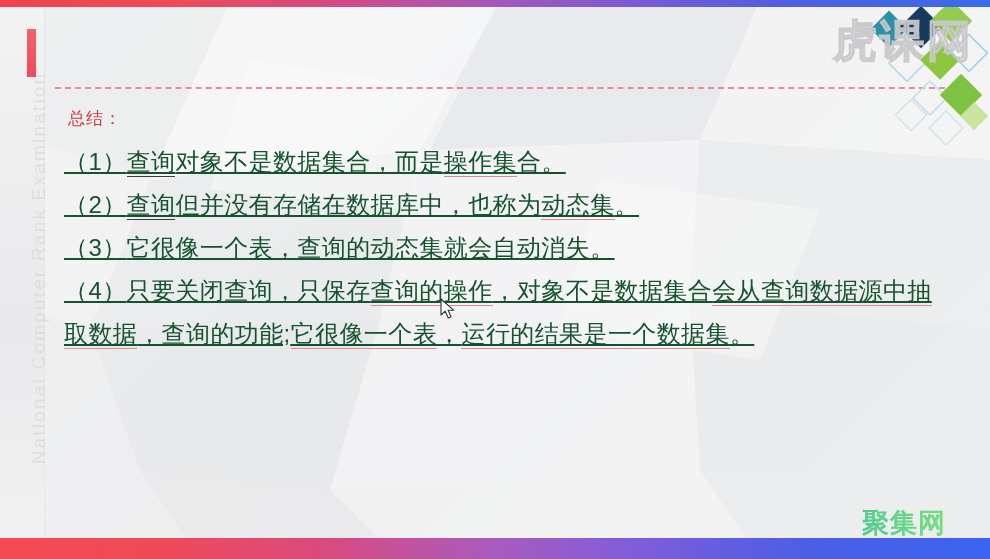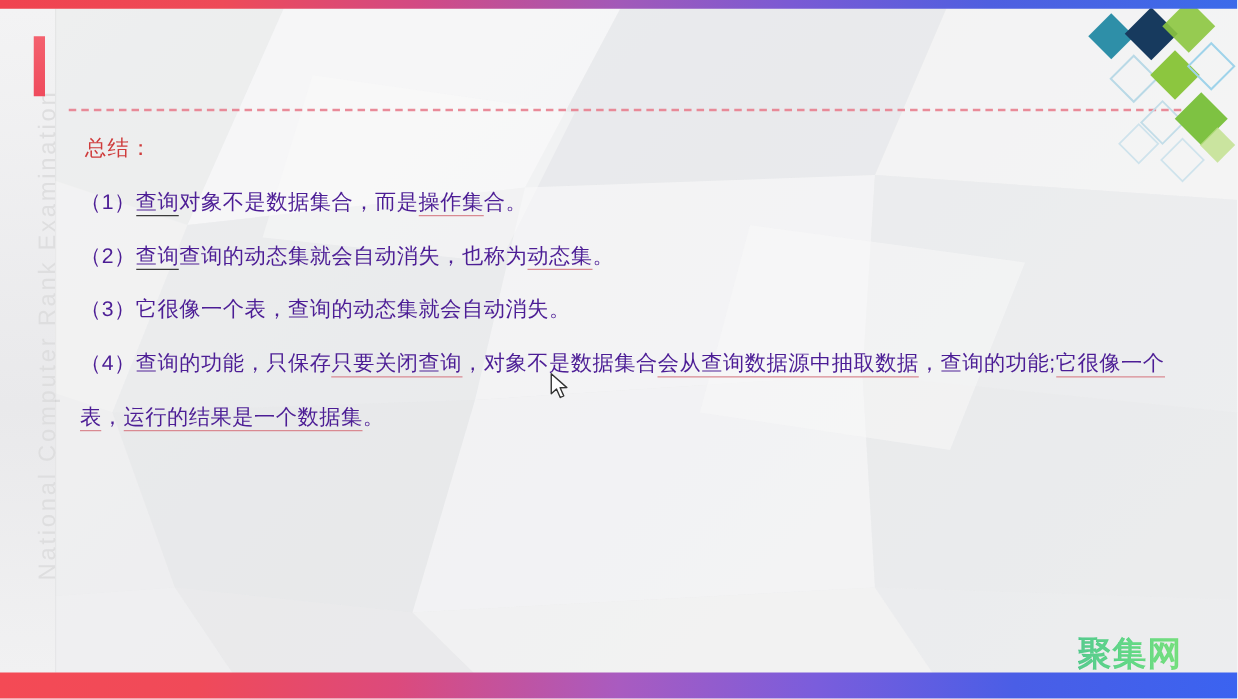--- a/index.html
+++ b/index.html
@@ -124,25 +124,26 @@
     z-index: 12;
   }
 
   .body-block {
     position: absolute;
     left: 64px; top: 140px;
     width: 890px;
     z-index: 12;
   }
   .body-line {
-    font-size: 17px;
-    color: #4c1d95;
+    font-size: 24px;
+    color: #14532d;
     line-height: 43px;
     letter-spacing: 0.4px;
     white-space: nowrap;
+    text-decoration: underline;
   }
   .body-line.wrap { white-space: normal; }
 
   .u-dark {
     border-bottom: 1.6px solid #3a3a3a;
     padding-bottom: 1px;
   }
   .u-red {
     border-bottom: 1.8px solid #d98a92;
     padding-bottom: 1px;
@@ -244,31 +245,34 @@
       <rect x="56" y="46" width="28" height="28" transform="rotate(45 70 60)" fill="#8cc63f"></rect>
       <rect x="86" y="40" width="26" height="26" transform="rotate(45 99 53)" fill="none" stroke="#9fd3ea" stroke-width="1.6"></rect>
       <rect x="48" y="86" width="24" height="24" transform="rotate(45 60 98)" fill="none" stroke="#c3dde8" stroke-width="1.5"></rect>
       <rect x="76" y="80" width="30" height="30" transform="rotate(45 91 95)" fill="#7ec242"></rect>
       <rect x="30" y="104" width="22" height="22" transform="rotate(45 41 115)" fill="none" stroke="#cfe3ec" stroke-width="1.4"></rect>
       <rect x="64" y="116" width="24" height="24" transform="rotate(45 76 128)" fill="none" stroke="#cfe3ec" stroke-width="1.4"></rect>
       <rect x="94" y="106" width="20" height="20" transform="rotate(45 104 116)" fill="#bfe08a" opacity=".8"></rect>
     </g>
   </svg>
 
+  <div class="wm-top">
+    <div class="wm-top-text">虎课网</div>
+  </div>
 
   <div class="title-accent"></div>
   <div class="title-rule"></div>
 
   <div class="summary-label">总结：</div>
 
   <div class="body-block" id="body-block">
       <div class="body-line"><span>（1）</span><span class="u-dark">查询</span><span>对象不是数据集合，而是</span><span class="u-red">操作集</span><span>合。</span></div>
-      <div class="body-line"><span>（2）</span><span class="u-dark">查询</span><span>查询的动态集就会自动消失，也称为</span><span class="u-red">动态集</span><span>。</span></div>
+      <div class="body-line"><span>（2）</span><span class="u-dark">查询</span><span>但并没有存储在数据库中，也称为</span><span class="u-red">动态集</span><span>。</span></div>
       <div class="body-line"><span>（3）</span><span>它很像一个表，查询的动态集就会自动消失。</span></div>
-      <div class="body-line wrap"><span>（4）</span><span>查询的功能，只保存</span><span class="u-red">只要关闭查询</span><span>，对象不是数据集合</span><span class="u-red">会从查询数据源中抽取数据</span><span>，查询的功能;</span><span class="u-red">它很像一个表</span><span>，</span><span class="u-red">运行的结果是一个数据集</span><span>。</span></div>
+      <div class="body-line wrap"><span>（4）</span><span>只要关闭查询，只保存</span><span class="u-red">查询的操作</span><span>，对象不是数据集合</span><span class="u-red">会从查询数据源中抽取数据</span><span>，查询的功能;</span><span class="u-red">它很像一个表</span><span>，</span><span class="u-red">运行的结果是一个数据集</span><span>。</span></div>
     </div>
 
   <div class="wm-bottom">聚集网</div>
 
   <svg class="cursor" width="18" height="24" viewBox="0 0 18 24">
     <path d="M1,1 L1,17 L5.2,13.2 L8.2,20 L11,18.7 L8.1,12.2 L13.5,12.1 Z" fill="#ffffff" stroke="#333333" stroke-width="1.1" stroke-linejoin="round"></path>
   </svg>
 
 </div>
 

